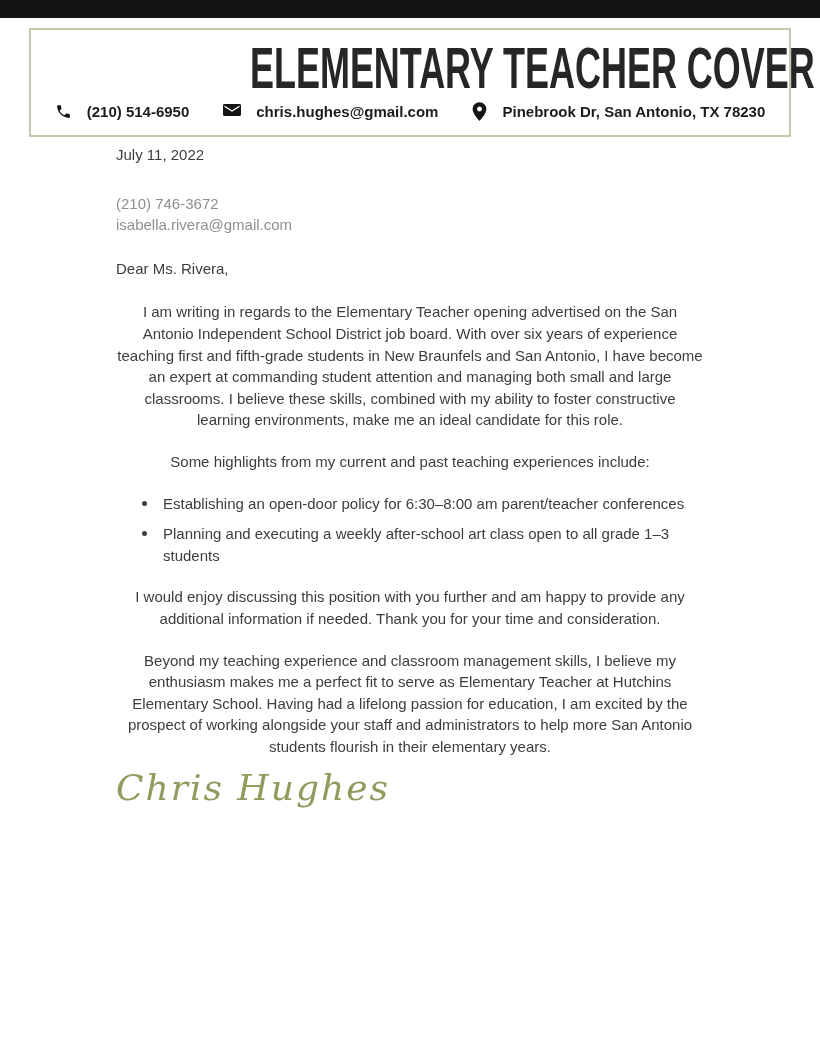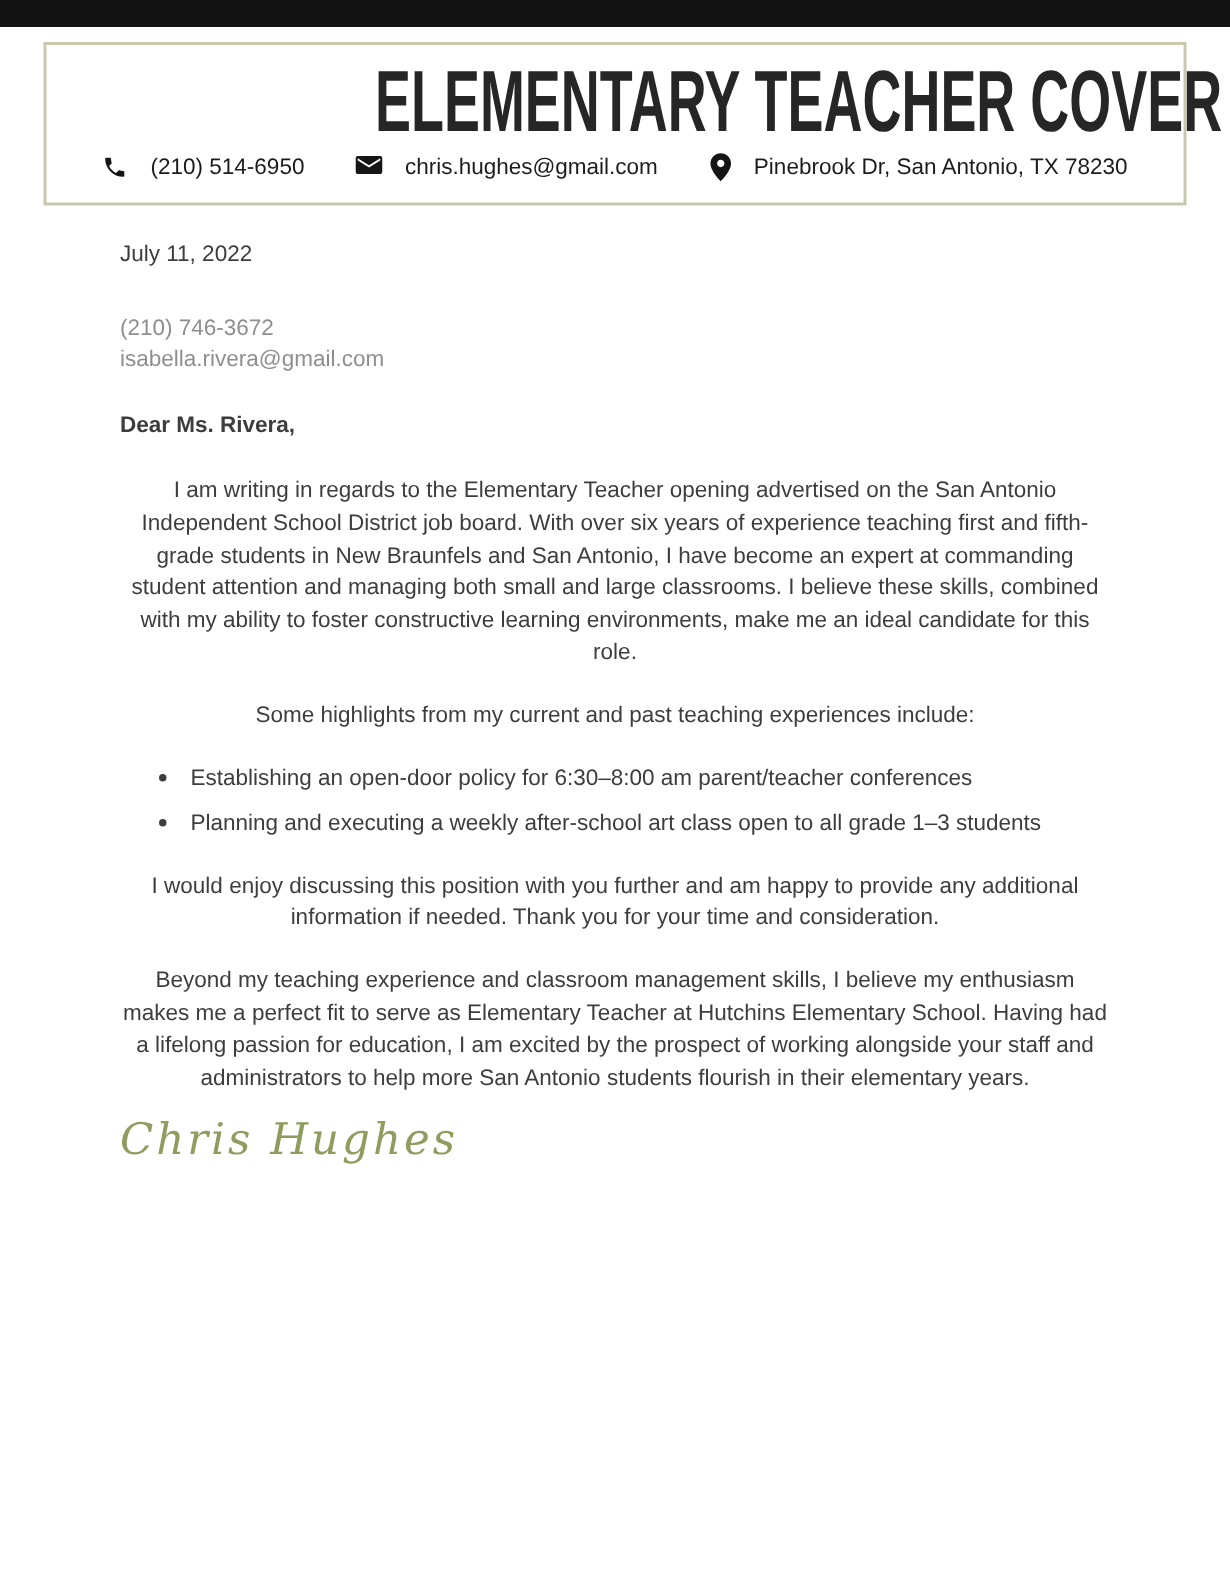--- a/index.html
+++ b/index.html
@@ -38,41 +38,41 @@
     letter-spacing: 0px;
   }
   .contact-row {
     display: flex;
     justify-content: center;
     align-items: center;
     gap: 34px;
     margin-top: 4px;
     color: var(--contact-text, #1c1c1c);
     font-size: 15px;
-    font-weight: 400;
+    font-weight: 700;
   }
   .contact-item {
     display: flex;
     align-items: center;
     gap: 15px;
   }
   .contact-item svg { display: block; fill: #151515; }
   .letter {
-    padding: 0 80px;
-    margin-top: 22px;
+    padding: 0 116px;
+    margin-top: 7px;
     color: var(--body-text, #3d3d3d);
     font-size: 15px;
     line-height: 21.6px;
   }
   .date-line { margin-bottom: 27px; }
   .recipient-block {
     color: var(--muted-text, #8f8f8f);
     margin-bottom: 22px;
   }
-  .salutation { margin-bottom: 22px; font-weight: bold; }
+  .salutation { margin-bottom: 22px; }
   .letter p.para { margin-bottom: 20px; text-align: center; }
   .highlights-list {
     list-style: none;
     margin: 0 0 20px 0;
   }
   .highlights-list li {
     position: relative;
     padding-left: 47px;
     max-width: 648px;
     margin-bottom: 9px;
@@ -85,21 +85,21 @@
     width: 5px;
     height: 5px;
     border-radius: 50%;
     background: var(--body-text, #3d3d3d);
   }
   .signoff { margin-top: 42px; }
   .signature {
     margin-top: 14px;
     font-family: "DejaVu Serif", serif;
     font-style: italic;
-    font-size: 29px;
+    font-size: 36px;
     letter-spacing: 2px;
     color: var(--signature, #8e9c5e);
   }
 </style>
 </head>
 <body>
 
 <div class="page">
 
   <div class="top-bar"></div>

